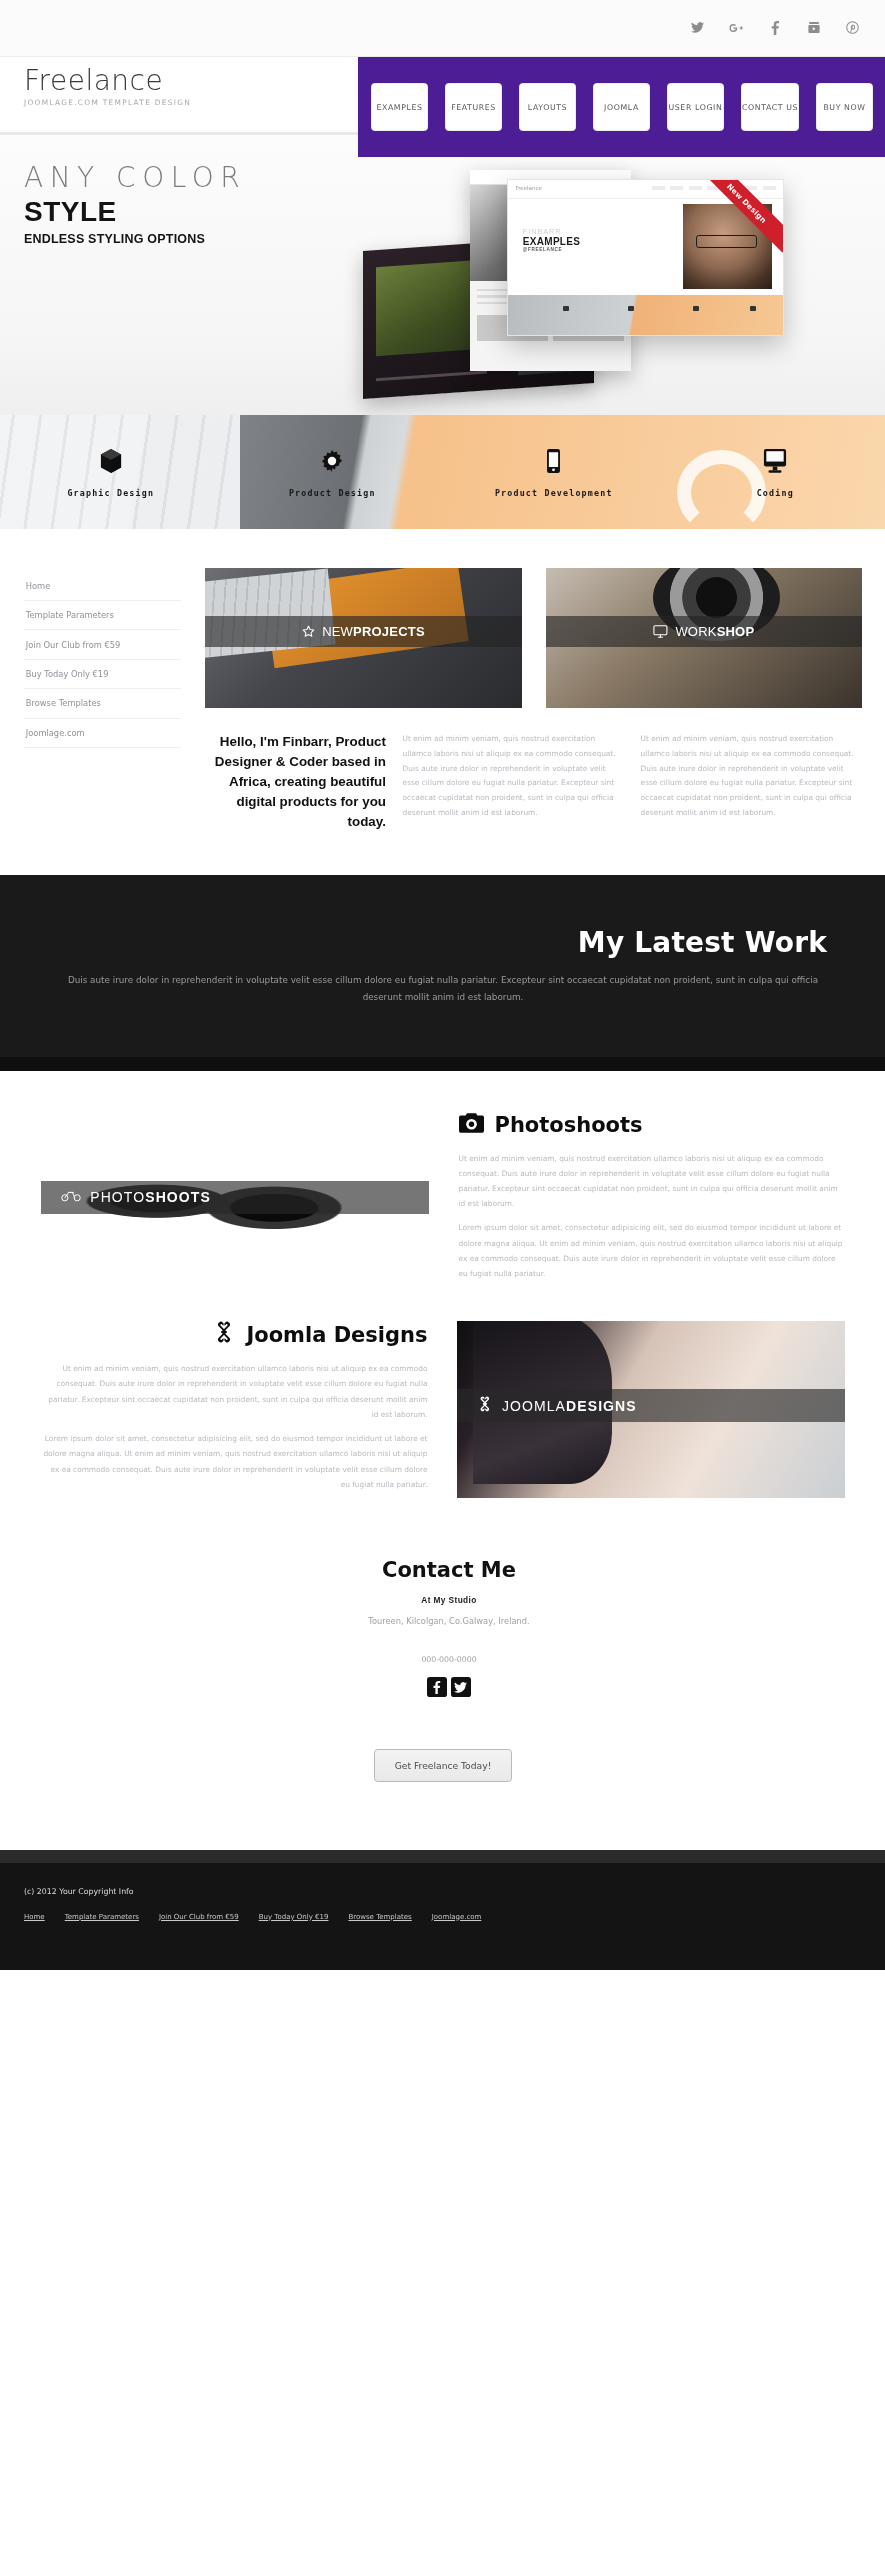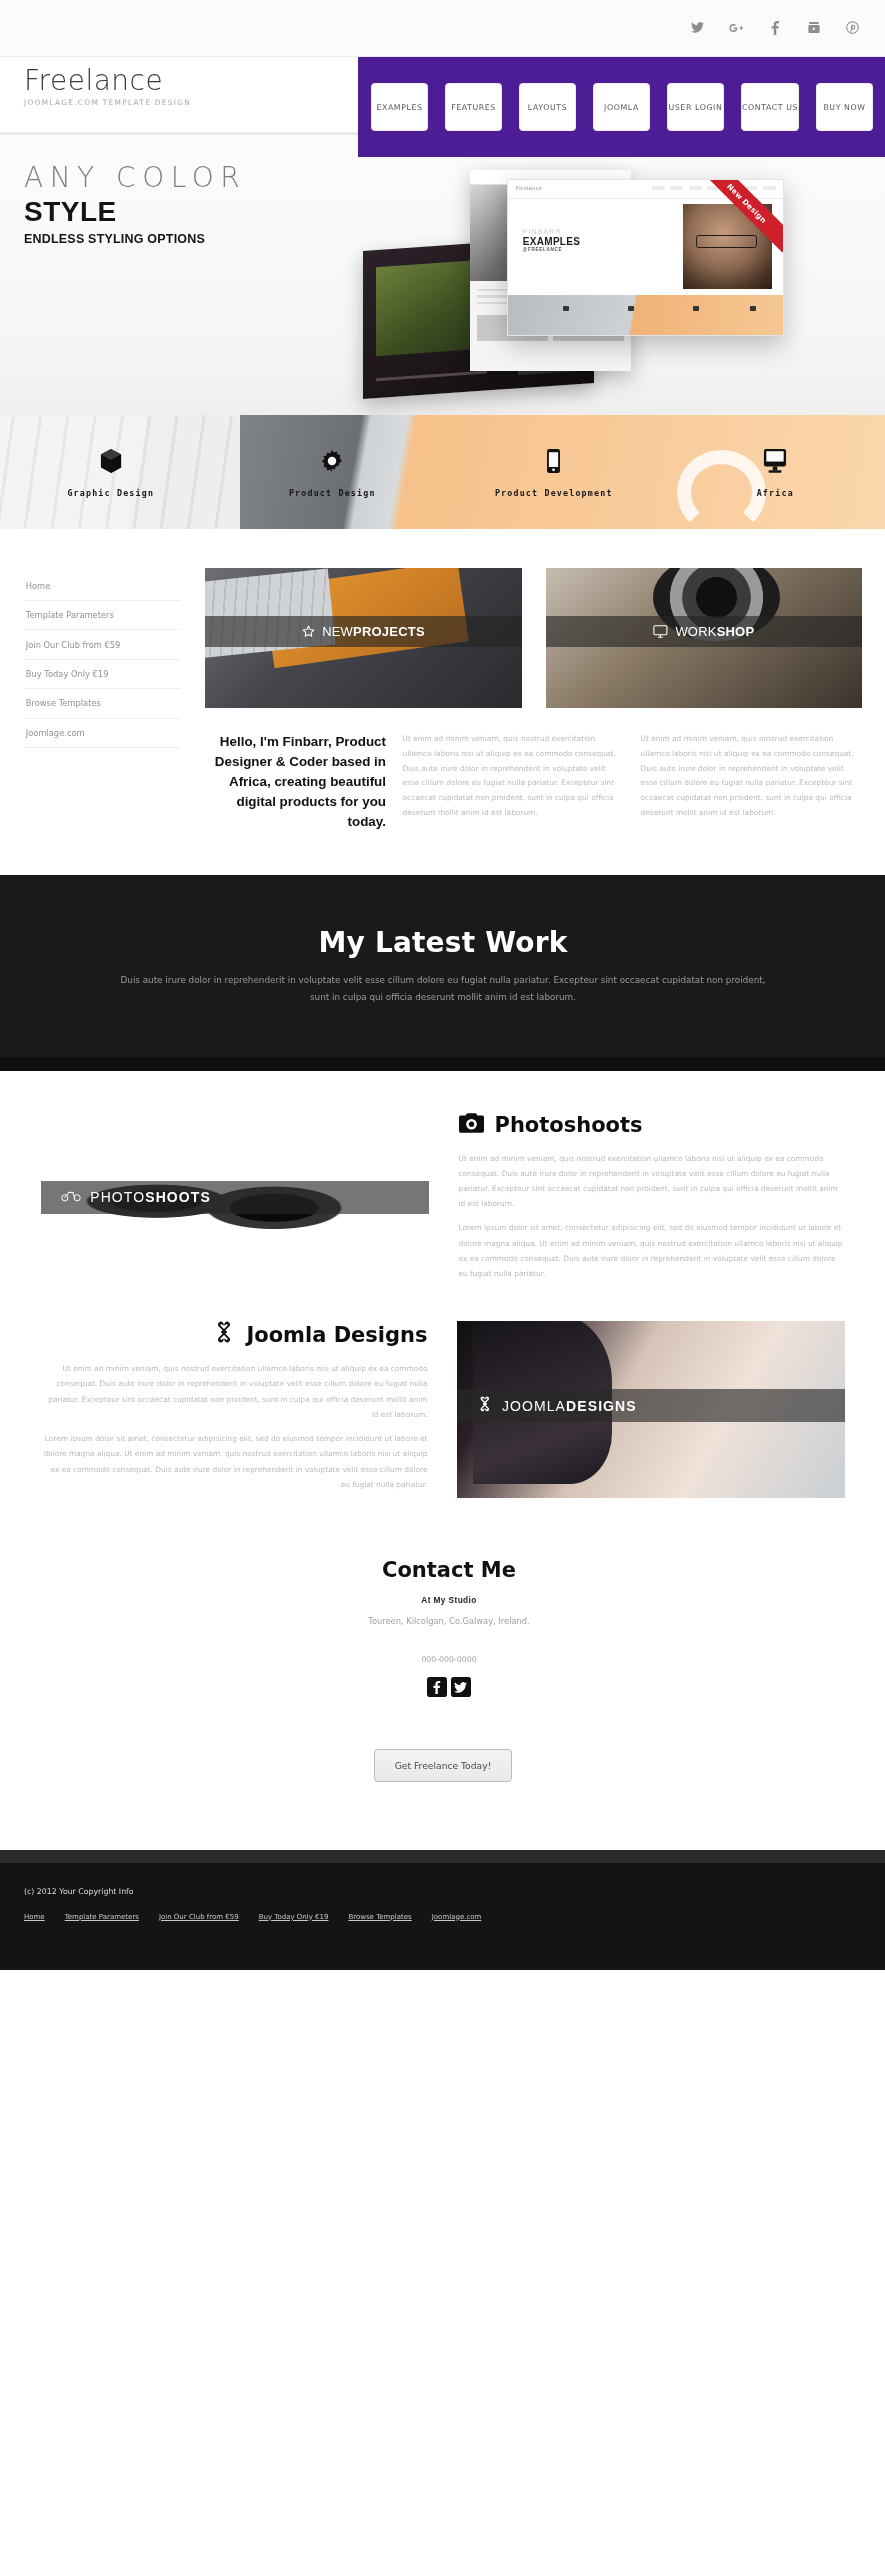--- a/index.html
+++ b/index.html
@@ -279,23 +279,23 @@
     line-height: 2.0;
     color: #b7bac0;
     font-family:"DejaVu Sans",sans-serif;
   }
 
   
   .band {
     margin-top: 42px;
     background:#1a1a1a;
     height: 196px;
-    display:flex; flex-direction:column; align-items:center; justify-content:center;
+    display:flex; flex-direction:column; align-items:flex-end; justify-content:center;
     border-bottom: 14.8px solid #0f0f0f;
-    padding: 0 120px;
+    padding: 0 59px;
   }
   .band h2 {
     color:#fff; font-size: 28px; font-weight: 700; letter-spacing:0.2px; margin-bottom: 13px;
     font-family:"DejaVu Sans",sans-serif;
   }
   .band p {
     color:#9a9a9a; font-size: 8.8px; line-height: 1.85; text-align:center;
     font-family:"DejaVu Sans",sans-serif;
   }
 
@@ -519,21 +519,21 @@
 
   <div class="svc">
     <div class="sic">
       <svg width="26" height="24" viewBox="0 0 28 26" fill="#111">
           <rect x="2" y="0" width="24" height="19" rx="2.2"></rect>
           <rect x="4.6" y="2.4" width="18.8" height="11.2" fill="#fafafa"></rect>
           <rect x="11.5" y="19" width="5" height="4"></rect>
           <rect x="7" y="23" width="14" height="2.6" rx="1"></rect>
         </svg>
     </div>
-    <div class="slabel">Africa</div>
+    <div class="slabel">Coding</div>
   </div>
 </div>
 
 <div class="main">
   <div class="sidebar">
     <span class="side-link">Home</span>
     <span class="side-link">Template Parameters</span>
     <span class="side-link">Join Our Club from €59</span>
     <span class="side-link">Buy Today Only €19</span>
     <span class="side-link">Browse Templates</span>

